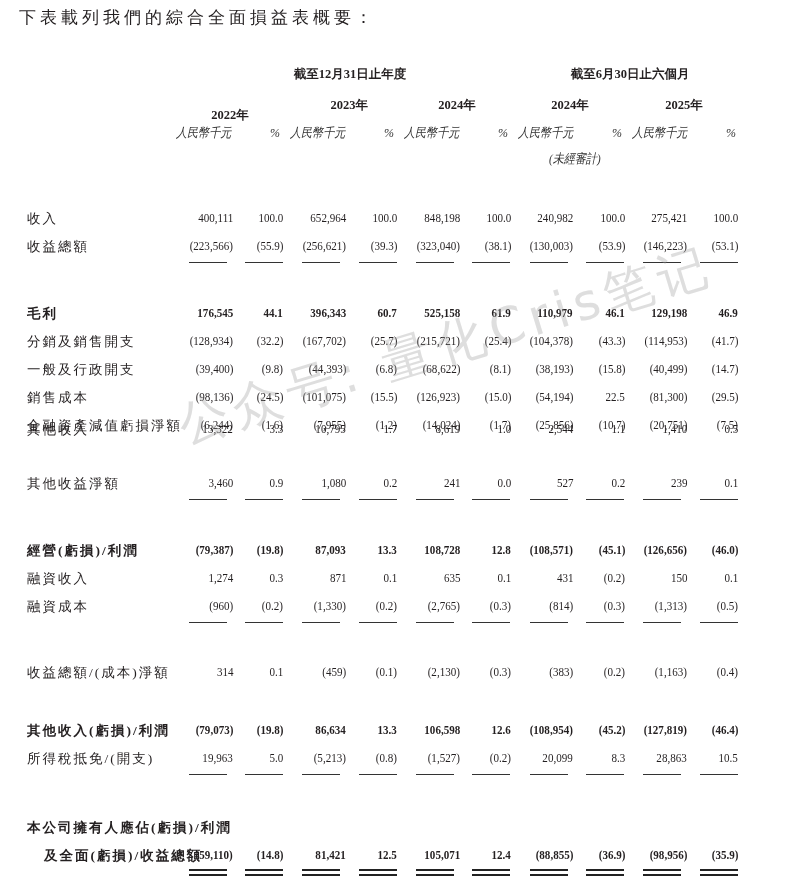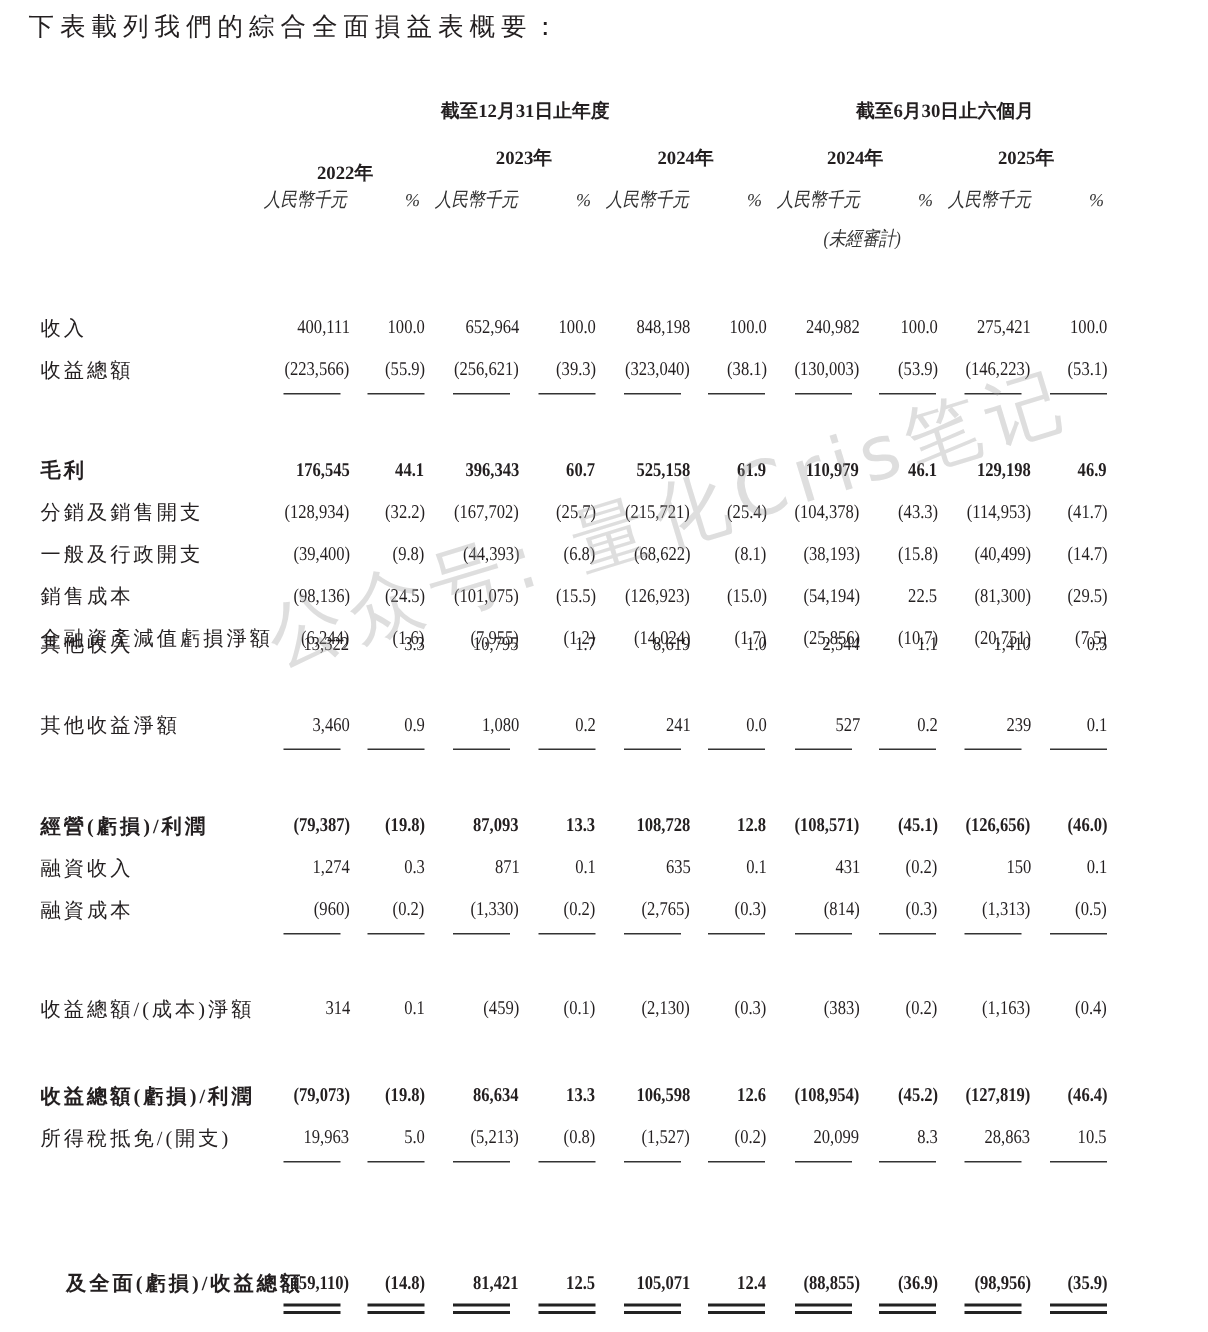--- a/index.html
+++ b/index.html
@@ -224,21 +224,21 @@
       <div class="cell" style="right: 459px;">(459)</div>
       <div class="cell" style="right: 408px;">(0.1)</div>
       <div class="cell" style="right: 345px;">(2,130)</div>
       <div class="cell" style="right: 294px;">(0.3)</div>
       <div class="cell" style="right: 232px;">(383)</div>
       <div class="cell" style="right: 180px;">(0.2)</div>
       <div class="cell" style="right: 118px;">(1,163)</div>
       <div class="cell" style="right: 67px;">(0.4)</div>
     </div>
     <div class="row bold" style="top: 722px;">
-      <div class="label">收益總額(虧損)/利潤</div>
+      <div class="label">其他收入(虧損)/利潤</div>
       <div class="cell" style="right: 572px;">(79,073)</div>
       <div class="cell" style="right: 522px;">(19.8)</div>
       <div class="cell" style="right: 459px;">86,634</div>
       <div class="cell" style="right: 408px;">13.3</div>
       <div class="cell" style="right: 345px;">106,598</div>
       <div class="cell" style="right: 294px;">12.6</div>
       <div class="cell" style="right: 232px;">(108,954)</div>
       <div class="cell" style="right: 180px;">(45.2)</div>
       <div class="cell" style="right: 118px;">(127,819)</div>
       <div class="cell" style="right: 67px;">(46.4)</div>
@@ -250,20 +250,21 @@
       <div class="cell" style="right: 459px;">(5,213)</div>
       <div class="cell" style="right: 408px;">(0.8)</div>
       <div class="cell" style="right: 345px;">(1,527)</div>
       <div class="cell" style="right: 294px;">(0.2)</div>
       <div class="cell" style="right: 232px;">20,099</div>
       <div class="cell" style="right: 180px;">8.3</div>
       <div class="cell" style="right: 118px;">28,863</div>
       <div class="cell" style="right: 67px;">10.5</div>
     </div>
     <div class="row bold" style="top: 847px;">
+      <div class="label" style="top: -28px;">本公司擁有人應佔(虧損)/利潤</div>
       <div class="label" style="left: 44px;">及全面(虧損)/收益總額</div>
       <div class="cell" style="right: 572px;">(59,110)</div>
       <div class="cell" style="right: 522px;">(14.8)</div>
       <div class="cell" style="right: 459px;">81,421</div>
       <div class="cell" style="right: 408px;">12.5</div>
       <div class="cell" style="right: 345px;">105,071</div>
       <div class="cell" style="right: 294px;">12.4</div>
       <div class="cell" style="right: 232px;">(88,855)</div>
       <div class="cell" style="right: 180px;">(36.9)</div>
       <div class="cell" style="right: 118px;">(98,956)</div>

